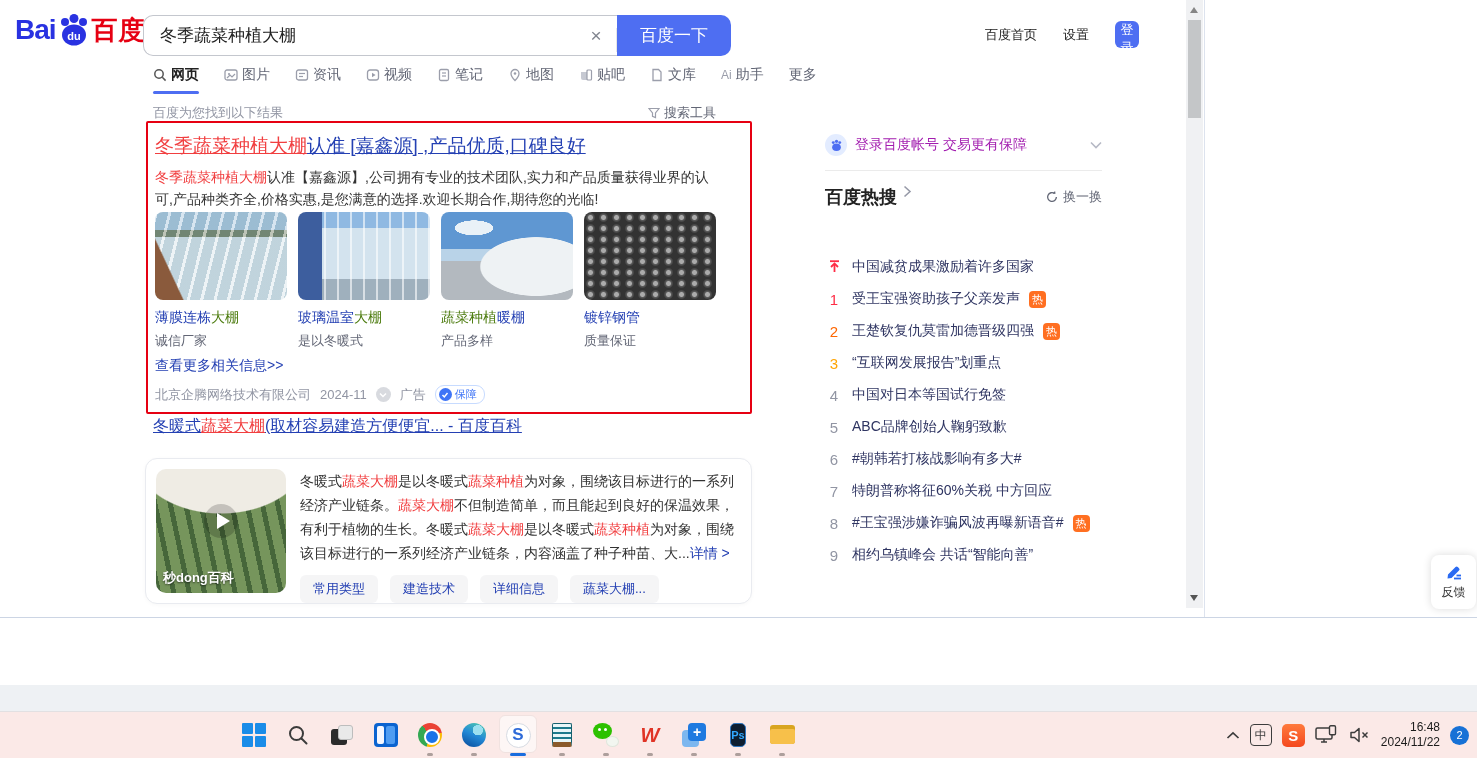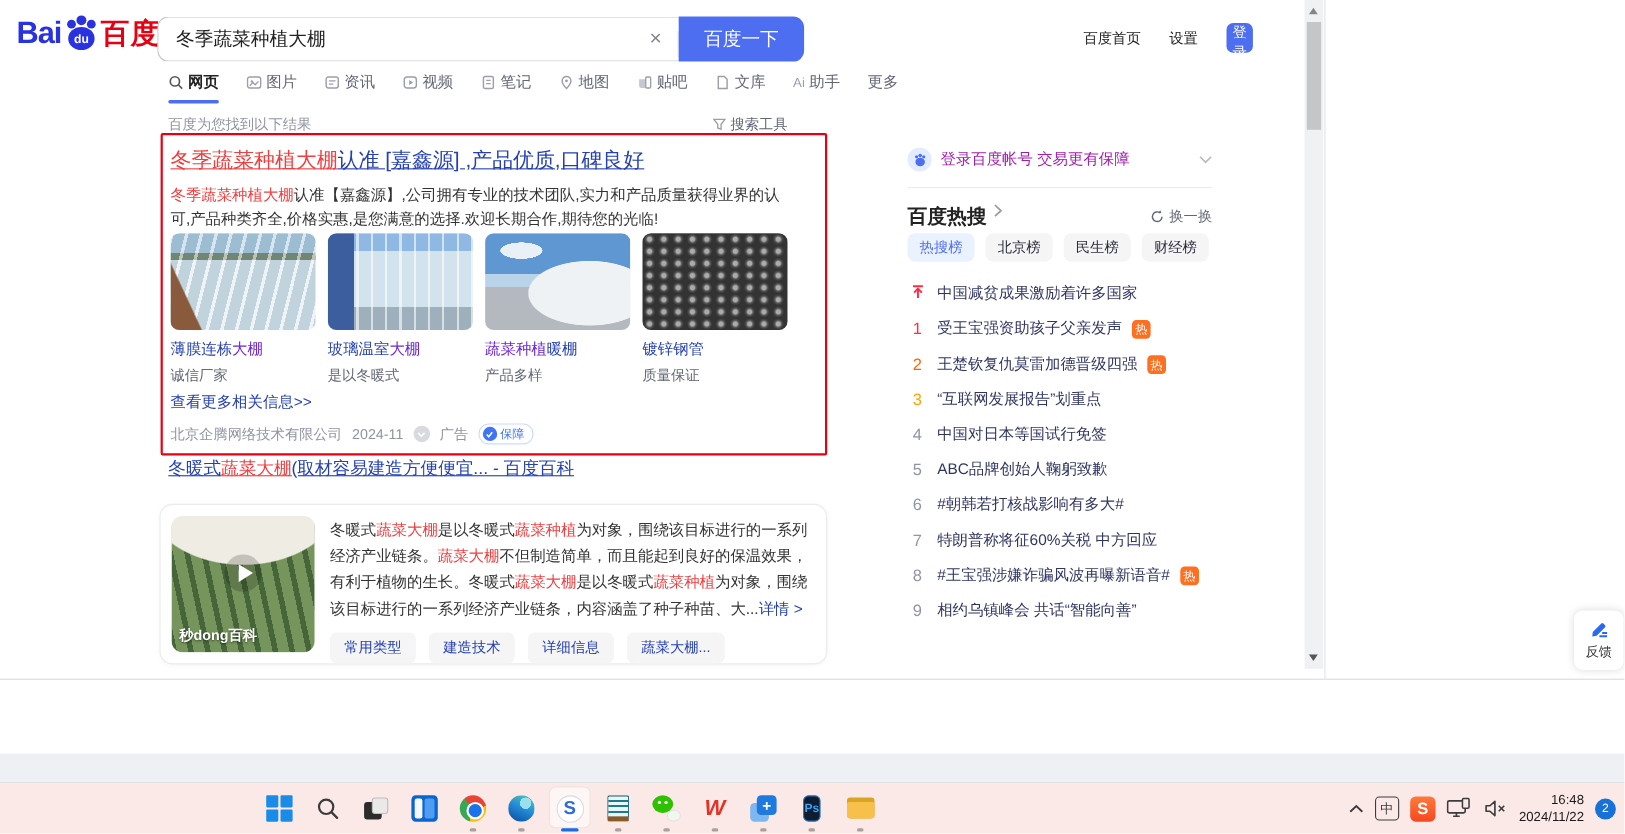--- a/index.html
+++ b/index.html
@@ -62,21 +62,21 @@
       linear-gradient(180deg, #8fb9e2 0 18%, #d3e3ee 18% 76%, #9fb0bd 76%); }
   .img-arch { background:
       radial-gradient(95% 75% at 72% 62%, #eef2f4 0 44%, rgba(0,0,0,0) 45%),
       radial-gradient(24% 14% at 25% 18%, #e9f1f7 0 60%, rgba(0,0,0,0) 61%),
       linear-gradient(180deg, #5f97d2 0 42%, #b9d3e8 42% 56%, #b3b9bf 56%); }
   .img-pipes { background-color:#474747;
       background-image: radial-gradient(circle at 50% 50%, #ababab 0 2px, #5a5a5a 3px, #333 5px);
       background-size: 13px 11px; }
   .ad-cap { margin-top:9px; font-size:14px; }
   .ad-sub { margin-top:5px; font-size:13px; color:#626675; }
-  .cap-red { color:#6d28d9; } .cap-blue { color:#2440b3; }
+  .cap-red { color:#4d7c0f; } .cap-blue { color:#2440b3; }
 
   .ad-more { position:absolute; left:155px; top:357px; font-size:14px; color:#2440b3; cursor:pointer; }
   .ad-src { position:absolute; left:155px; top:385px; display:flex; align-items:center; gap:9px; font-size:13px; color:#9195a3; }
   .src-circle { width:15px; height:15px; border-radius:50%; background:#d8dadf; display:flex; align-items:center; justify-content:center; cursor:pointer; }
   .bao-badge { display:flex; align-items:center; gap:3px; border:1px solid #c7dbff; border-radius:9px; padding:1px 7px 1px 3px; color:#3f74f6; font-size:11px; cursor:pointer; }
   .bao-check { width:13px; height:13px; border-radius:50%; background:#3f74f6; display:flex; align-items:center; justify-content:center; }
 
   
   .bk-title { position:absolute; left:153px; top:416px; font-size:16px; cursor:pointer; }
   .bk-title span { text-decoration:underline; }
@@ -400,26 +400,20 @@
         </svg>
       <span class="hot-refresh">
         <svg width="14" height="14" viewBox="0 0 16 16">
             <path d="M13 8a5 5 0 1 1-2-4" fill="none" stroke="#626675" stroke-width="1.5"></path>
             <path d="M11.5 1.2 l.6 3.2 -3.2 -.5z" fill="#626675"></path>
           </svg>
         <span>换一换</span>
       </span>
     </div>
 
-    <div class="hot-tabs">
-      <span class="hot-tab active">热搜榜</span>
-      <span class="hot-tab">北京榜</span>
-      <span class="hot-tab">民生榜</span>
-      <span class="hot-tab">财经榜</span>
-    </div>
 
     <div class="hot-list">
       <div class="hot-row">
         <span class="rank">
           <svg width="11" height="13" viewBox="0 0 11 13">
               <line x1="1" y1="1.2" x2="10" y2="1.2" stroke="#fe2d46" stroke-width="1.8"></line>
               <line x1="5.5" y1="4" x2="5.5" y2="12" stroke="#fe2d46" stroke-width="1.8"></line>
               <polyline points="2,7 5.5,3.5 9,7" fill="none" stroke="#fe2d46" stroke-width="1.8"></polyline>
             </svg>
         </span>

